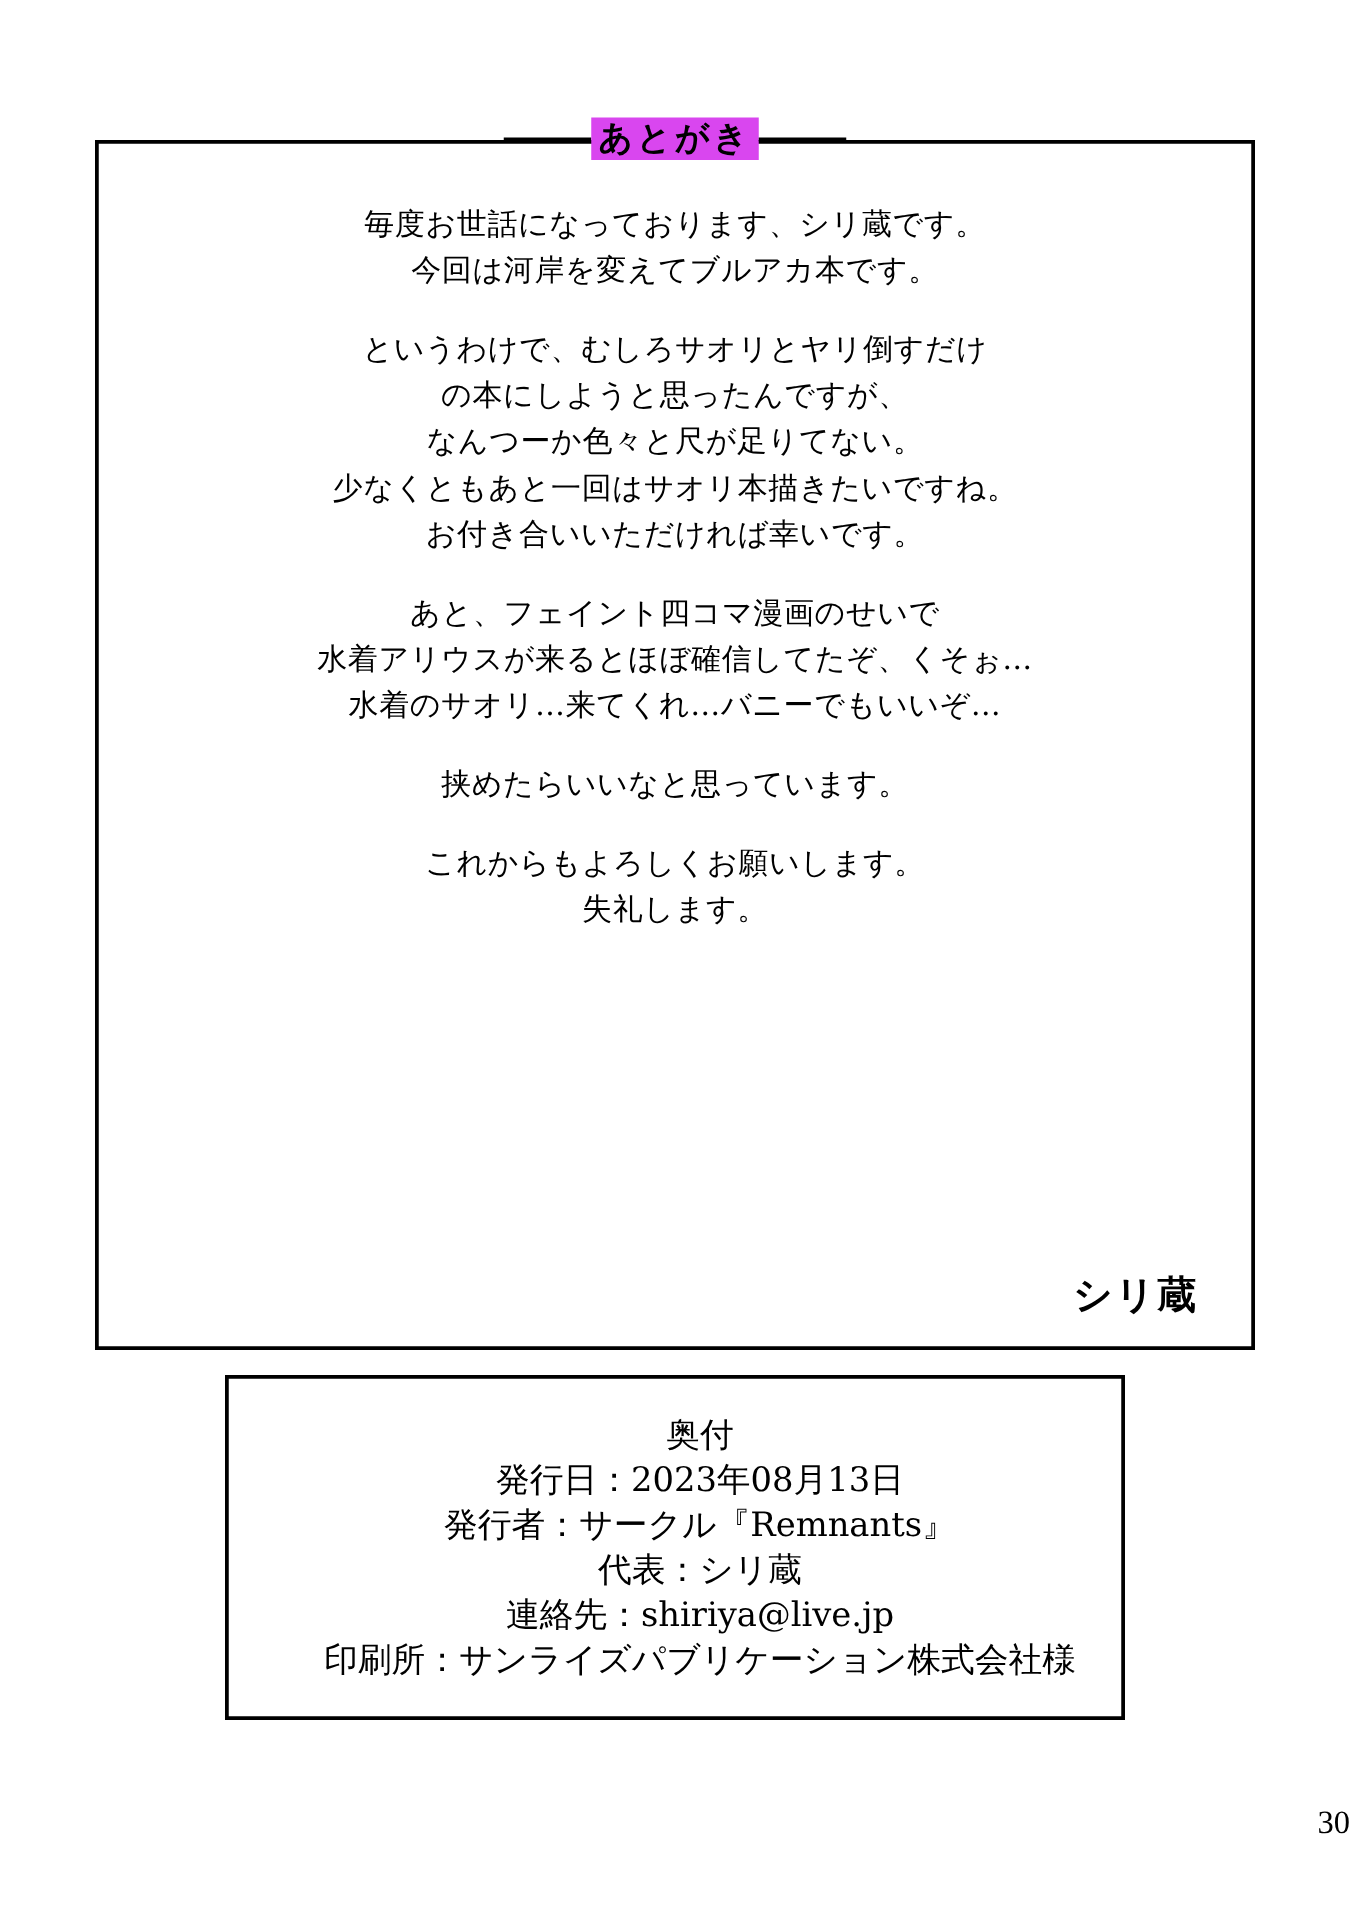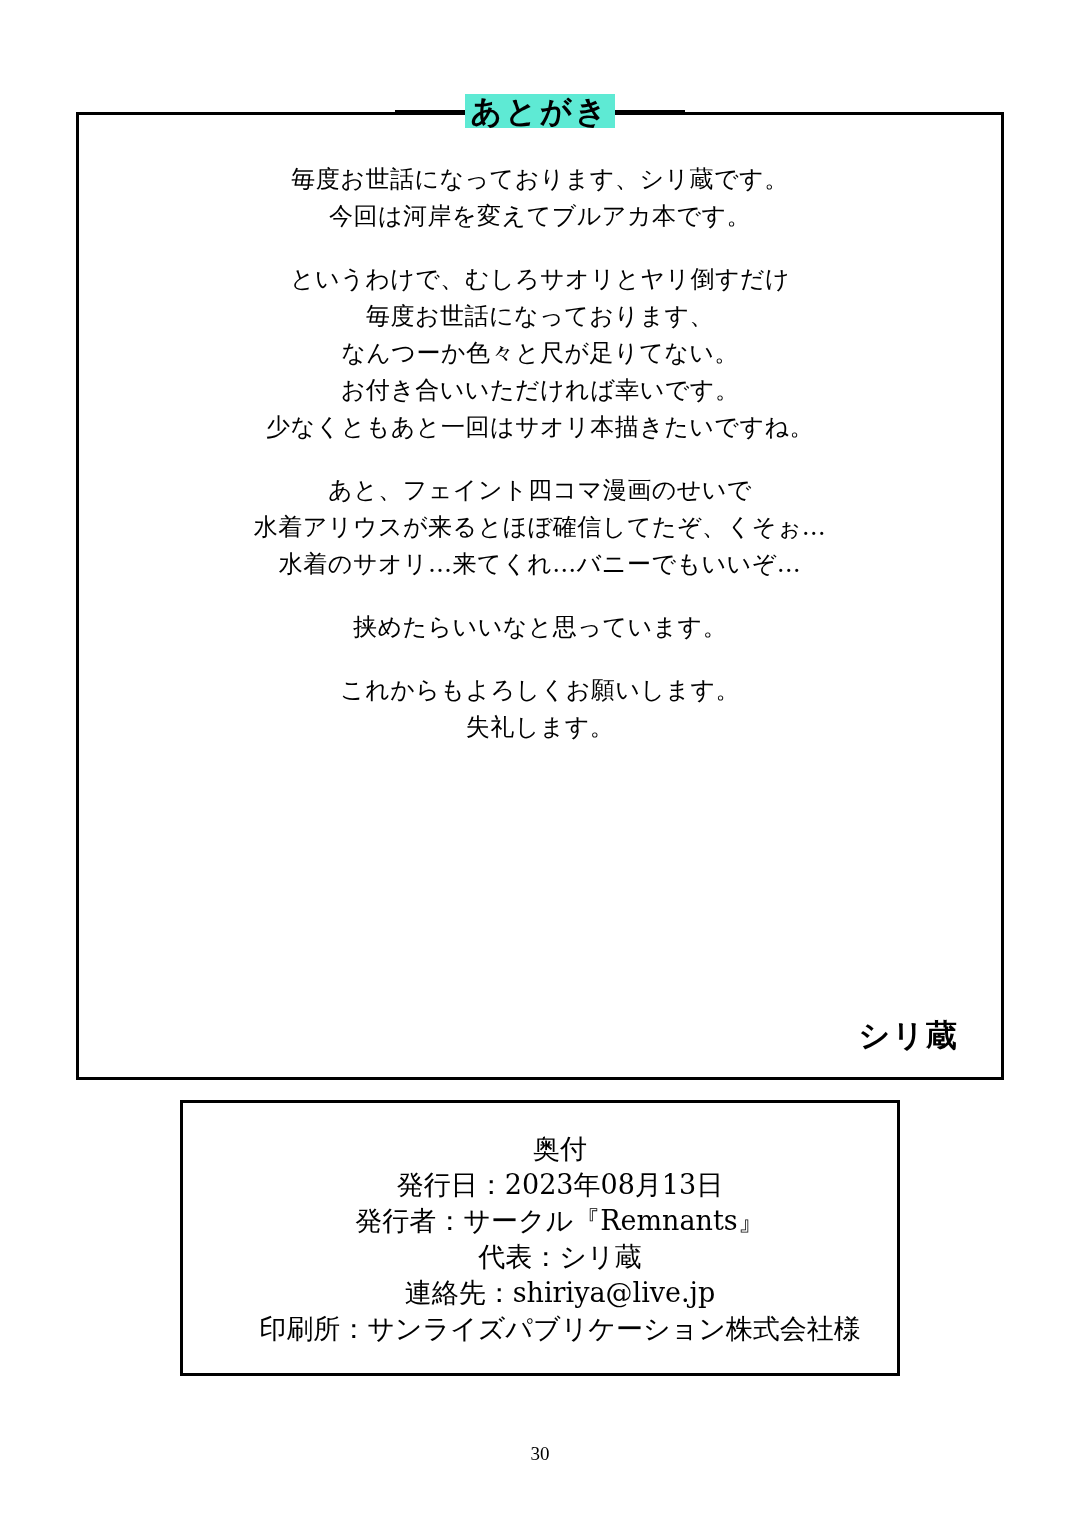--- a/index.html
+++ b/index.html
@@ -36,25 +36,25 @@
     display: flex;
     align-items: center;
     justify-content: center;
   }
   .title-rule {
     height: 3px;
     background: #000;
     width: 70px;
   }
   .afterword-title {
-    background: #5eead4;
+    background: #d946ef;
     padding: 0 6px;
     font-family: "DejaVu Sans", sans-serif;
     font-weight: bold;
-    font-size: 31px;
+    font-size: 27px;
     letter-spacing: 3px;
     line-height: 34px;
     white-space: nowrap;
   }
 
   .afterword-body {
     position: absolute;
     left: 0;
     right: 0;
     top: 46px;
@@ -101,46 +101,46 @@
     white-space: nowrap;
     padding-left: 40px;
   }
 
   
   .page-number {
     position: absolute;
     left: 0;
     right: 0;
     top: 1443px;
-    text-align: center;
+    text-align: right;
     font-family: "Liberation Serif", serif;
-    font-size: 19px;
+    font-size: 26px;
   }
 </style>
 </head>
 <body>
 
 <div class="afterword-box">
   <div class="afterword-title-wrap">
     <span class="title-rule"></span>
     <span class="afterword-title">あとがき</span>
     <span class="title-rule"></span>
   </div>
 
   <div class="afterword-body">
     <div class="para">
       <span class="line">毎度お世話になっております、シリ蔵です。</span>
       <span class="line">今回は河岸を変えてブルアカ本です。</span>
     </div>
     <div class="para">
       <span class="line">というわけで、むしろサオリとヤリ倒すだけ</span>
-      <span class="line">毎度お世話になっております、</span>
+      <span class="line">の本にしようと思ったんですが、</span>
       <span class="line">なんつーか色々と尺が足りてない。</span>
+      <span class="line">少なくともあと一回はサオリ本描きたいですね。</span>
       <span class="line">お付き合いいただければ幸いです。</span>
-      <span class="line">少なくともあと一回はサオリ本描きたいですね。</span>
     </div>
     <div class="para">
       <span class="line">あと、フェイント四コマ漫画のせいで</span>
       <span class="line">水着アリウスが来るとほぼ確信してたぞ、くそぉ…</span>
       <span class="line">水着のサオリ…来てくれ…バニーでもいいぞ…</span>
     </div>
     <div class="para">
       <span class="line">挟めたらいいなと思っています。</span>
     </div>
     <div class="para">

